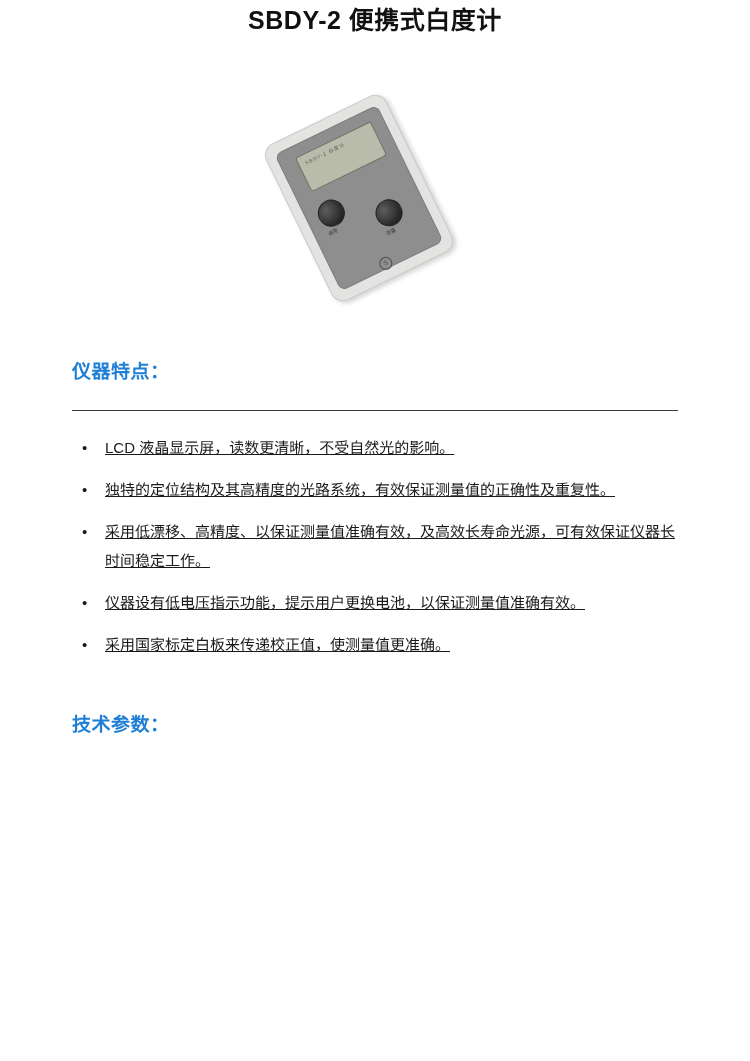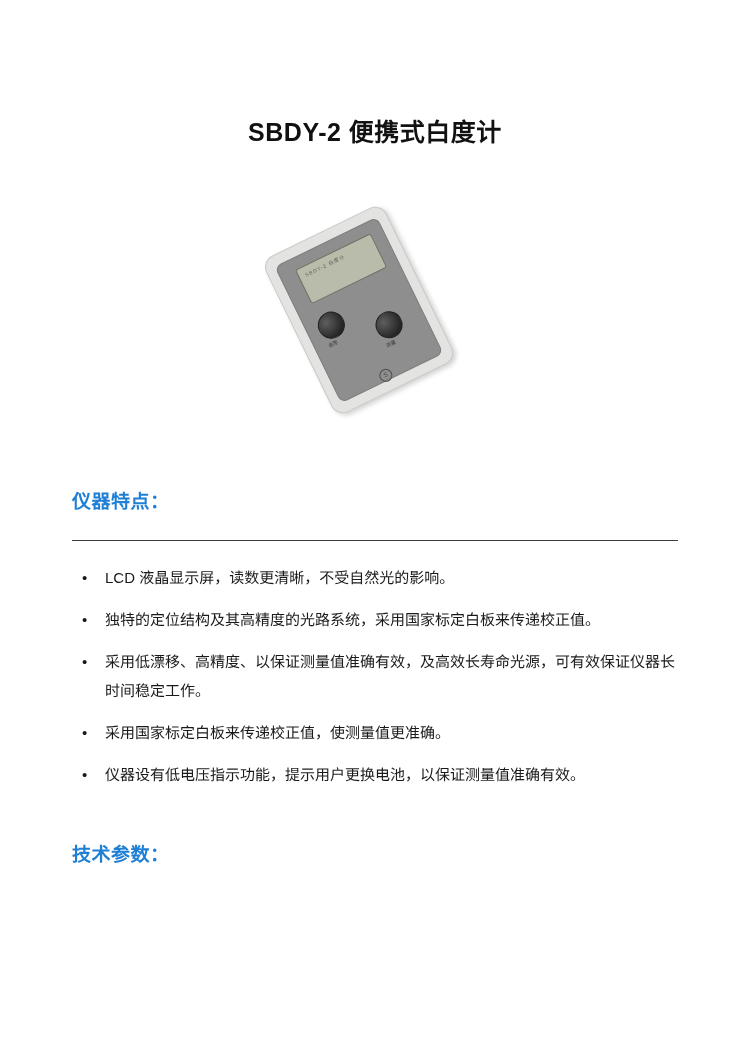--- a/index.html
+++ b/index.html
@@ -16,21 +16,20 @@
   }
   .page {
     position: relative;
     width: 750px;
     height: 1061px;
     box-sizing: border-box;
     padding: 0 72px;
   }
   .doc-title {
     margin: 0;
-    padding-top: 112px;
     text-align: center;
     font-size: 25px;
     font-weight: bold;
     letter-spacing: 0.5px;
     color: #111111;
   }
   
   .figure {
     margin-top: 66px;
     height: 190px;
@@ -116,31 +115,32 @@
     line-height: 11px;
   }
   
   .section-heading {
     margin: 0;
     font-size: 19px;
     font-weight: bold;
     color: #1f7fd4;
     letter-spacing: 0.5px;
   }
-  #features-heading { margin-top: 82px; }
+  #features-heading { margin-top: 64px; }
   .rule {
     margin: 27px 0 0 0;
     border: 0;
     border-top: 1.5px solid #3c3c3c;
     width: 100%;
   }
   .feature-list {
     list-style: none;
     margin: 22px 0 0 0;
     padding: 0;
+    text-decoration: underline;
   }
   .feature-list li {
     position: relative;
     padding-left: 33px;
     margin-bottom: 13px;
     font-size: 15px;
     line-height: 29px;
     color: #1a1a1a;
   }
   .feature-list li::before {
@@ -175,21 +175,21 @@
         </div>
       </div>
     </div>
   </div>
 
   <h2 class="section-heading" id="features-heading">仪器特点：</h2>
   <hr class="rule">
 
   <ul class="feature-list">
     <li>LCD 液晶显示屏，读数更清晰，不受自然光的影响。</li>
-    <li>独特的定位结构及其高精度的光路系统，采用国家标定白板来传递校正值。</li>
+    <li>独特的定位结构及其高精度的光路系统，有效保证测量值的正确性及重复性。</li>
     <li>采用低漂移、高精度、以保证测量值准确有效，及高效长寿命光源，可有效保证仪器长时间稳定工作。</li>
+    <li>仪器设有低电压指示功能，提示用户更换电池，以保证测量值准确有效。</li>
     <li>采用国家标定白板来传递校正值，使测量值更准确。</li>
-    <li>仪器设有低电压指示功能，提示用户更换电池，以保证测量值准确有效。</li>
   </ul>
 
   <h2 class="section-heading" id="specs-heading">技术参数：</h2>
 
 </div>
 
 </body></html>

